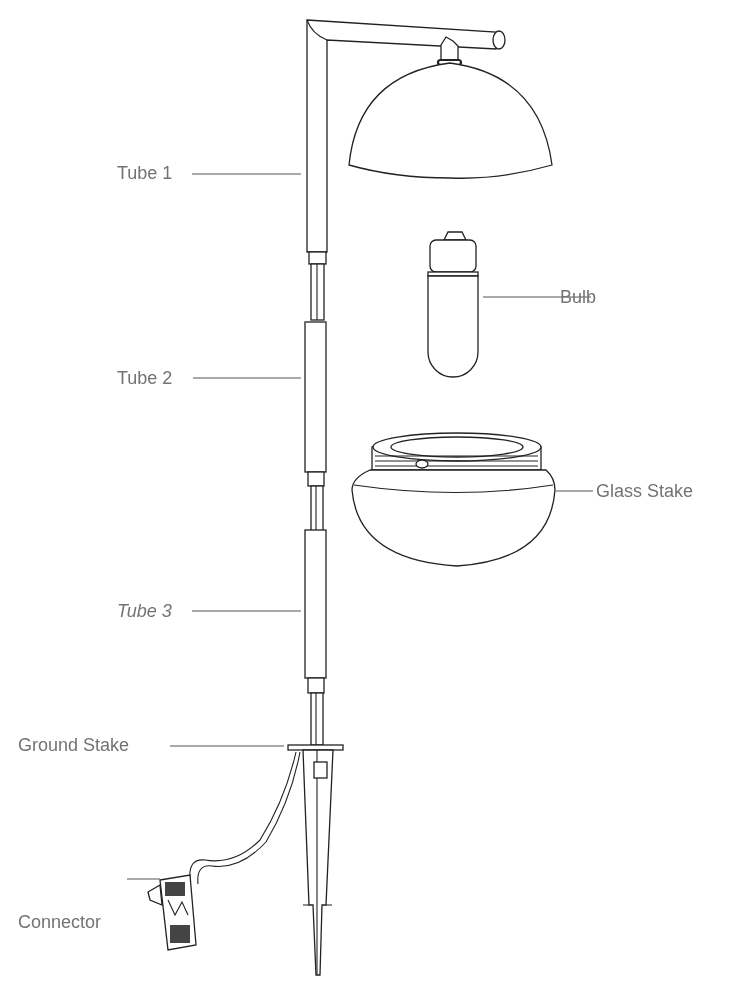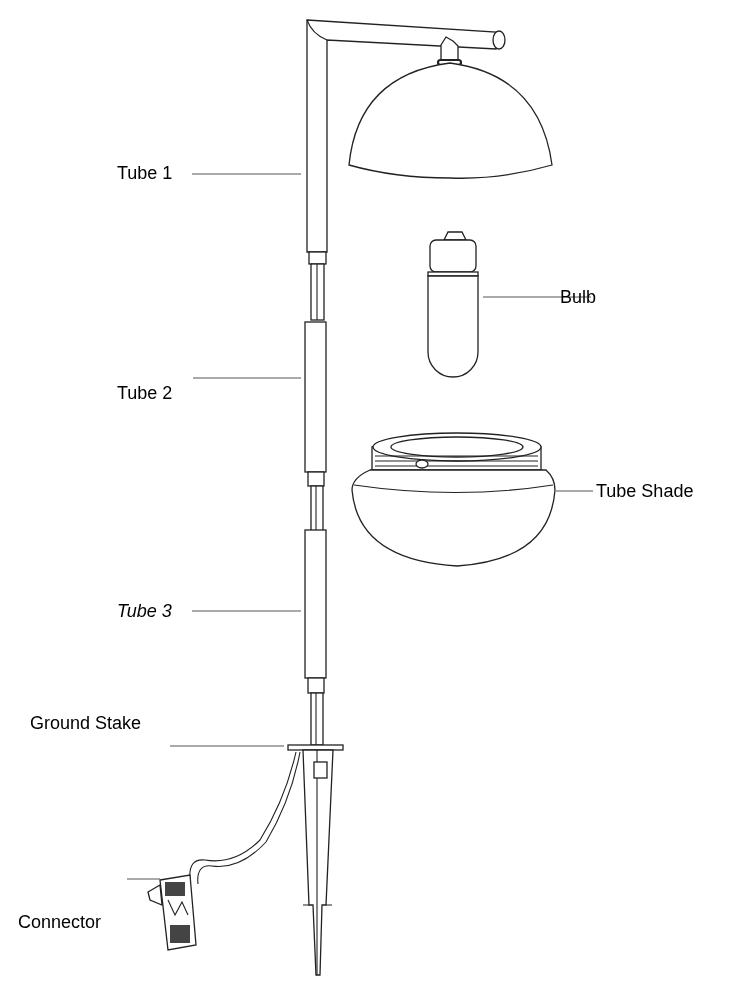--- a/index.html
+++ b/index.html
@@ -1,19 +1,19 @@
 <!DOCTYPE html>
 <html><head>
 <meta charset="utf-8">
 <style>
   html, body { margin:0; padding:0; background:#ffffff; }
   body { width:748px; height:990px; position:relative; overflow:hidden;
          font-family:"Liberation Sans", sans-serif; color:#1e1e1e; }
   svg.drawing { position:absolute; left:0; top:0; }
-  .label { position:absolute; font-size:18px; line-height:20px; white-space:nowrap; color:#000000; }
+  .label { position:absolute; font-size:18px; line-height:20px; white-space:nowrap; color:#737373; }
   .s { fill:#fff; stroke:#222; stroke-width:1.3; }
   .t { fill:none; stroke:#222; stroke-width:1.1; }
   .lead { stroke:#555; stroke-width:1; fill:none; }
 </style>
 </head>
 <body>
 
 <svg class="drawing" width="748" height="990" viewBox="0 0 748 990">
 
   <g>
@@ -86,18 +86,18 @@
   <line class="lead" x1="192" y1="174" x2="301" y2="174"></line>
   <line class="lead" x1="193" y1="378" x2="301" y2="378"></line>
   <line class="lead" x1="192" y1="611" x2="301" y2="611"></line>
   <line class="lead" x1="170" y1="746" x2="284" y2="746"></line>
   <line class="lead" x1="127" y1="879" x2="160" y2="879"></line>
   <line class="lead" x1="483" y1="297" x2="591" y2="297"></line>
   <line class="lead" x1="556" y1="491" x2="593" y2="491"></line>
 </svg>
 
 <div class="label" style="left:117px;top:163px;">Tube 1</div>
-<div class="label" style="left:117px;top:383px;text-align:center;">Tube 2</div>
+<div class="label" style="left:117px;top:368px;text-align:center;">Tube 2</div>
 <div class="label" style="left:117px;top:601px;font-style:italic;">Tube 3</div>
-<div class="label" style="left:18px;top:713px;margin-left:12px;">Ground Stake</div>
+<div class="label" style="left:18px;top:735px;">Ground Stake</div>
 <div class="label" style="left:18px;top:912px;">Connector</div>
 <div class="label" style="left:560px;top:287px;">Bulb</div>
-<div class="label" style="left:596px;top:481px;">Tube Shade</div>
+<div class="label" style="left:596px;top:481px;">Glass Stake</div>
 
 </body></html>

